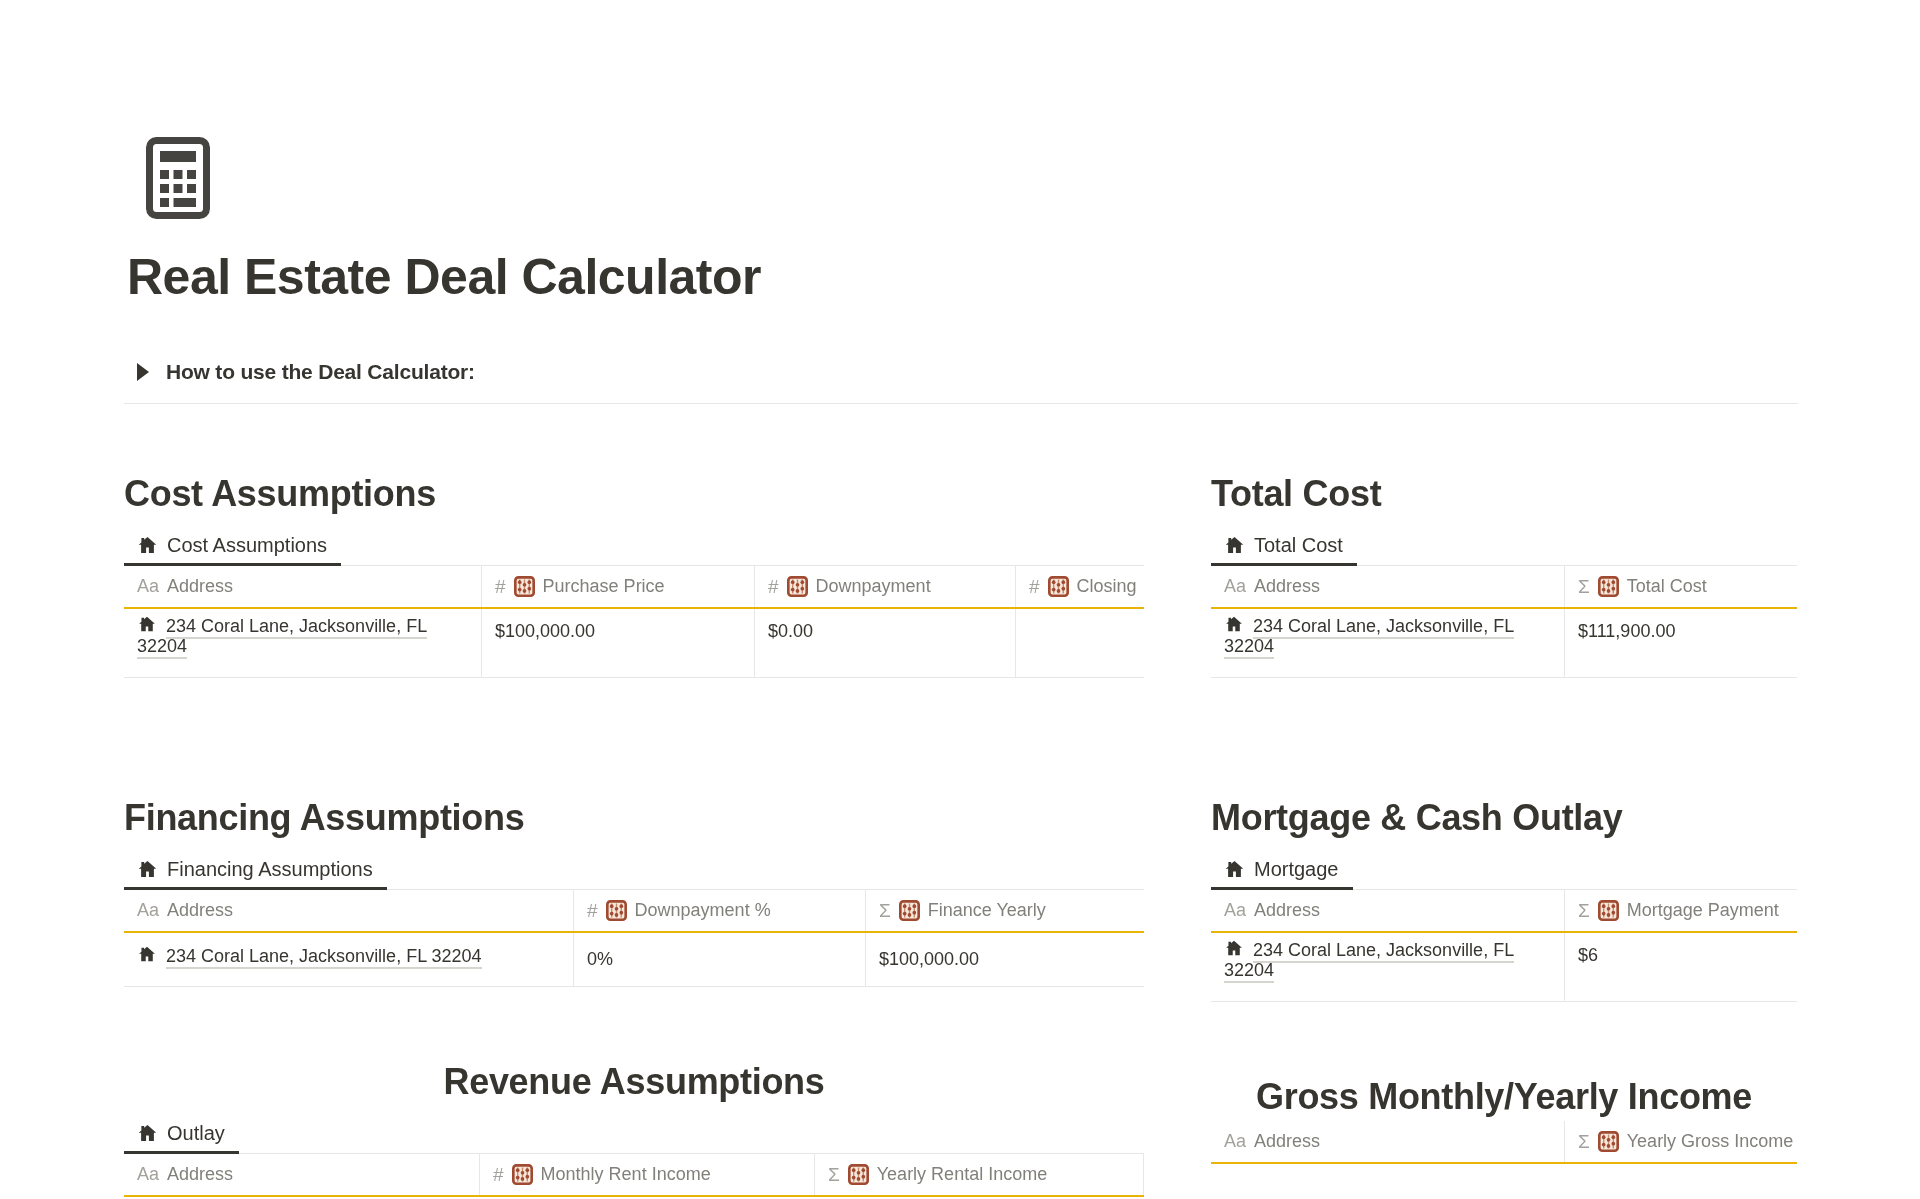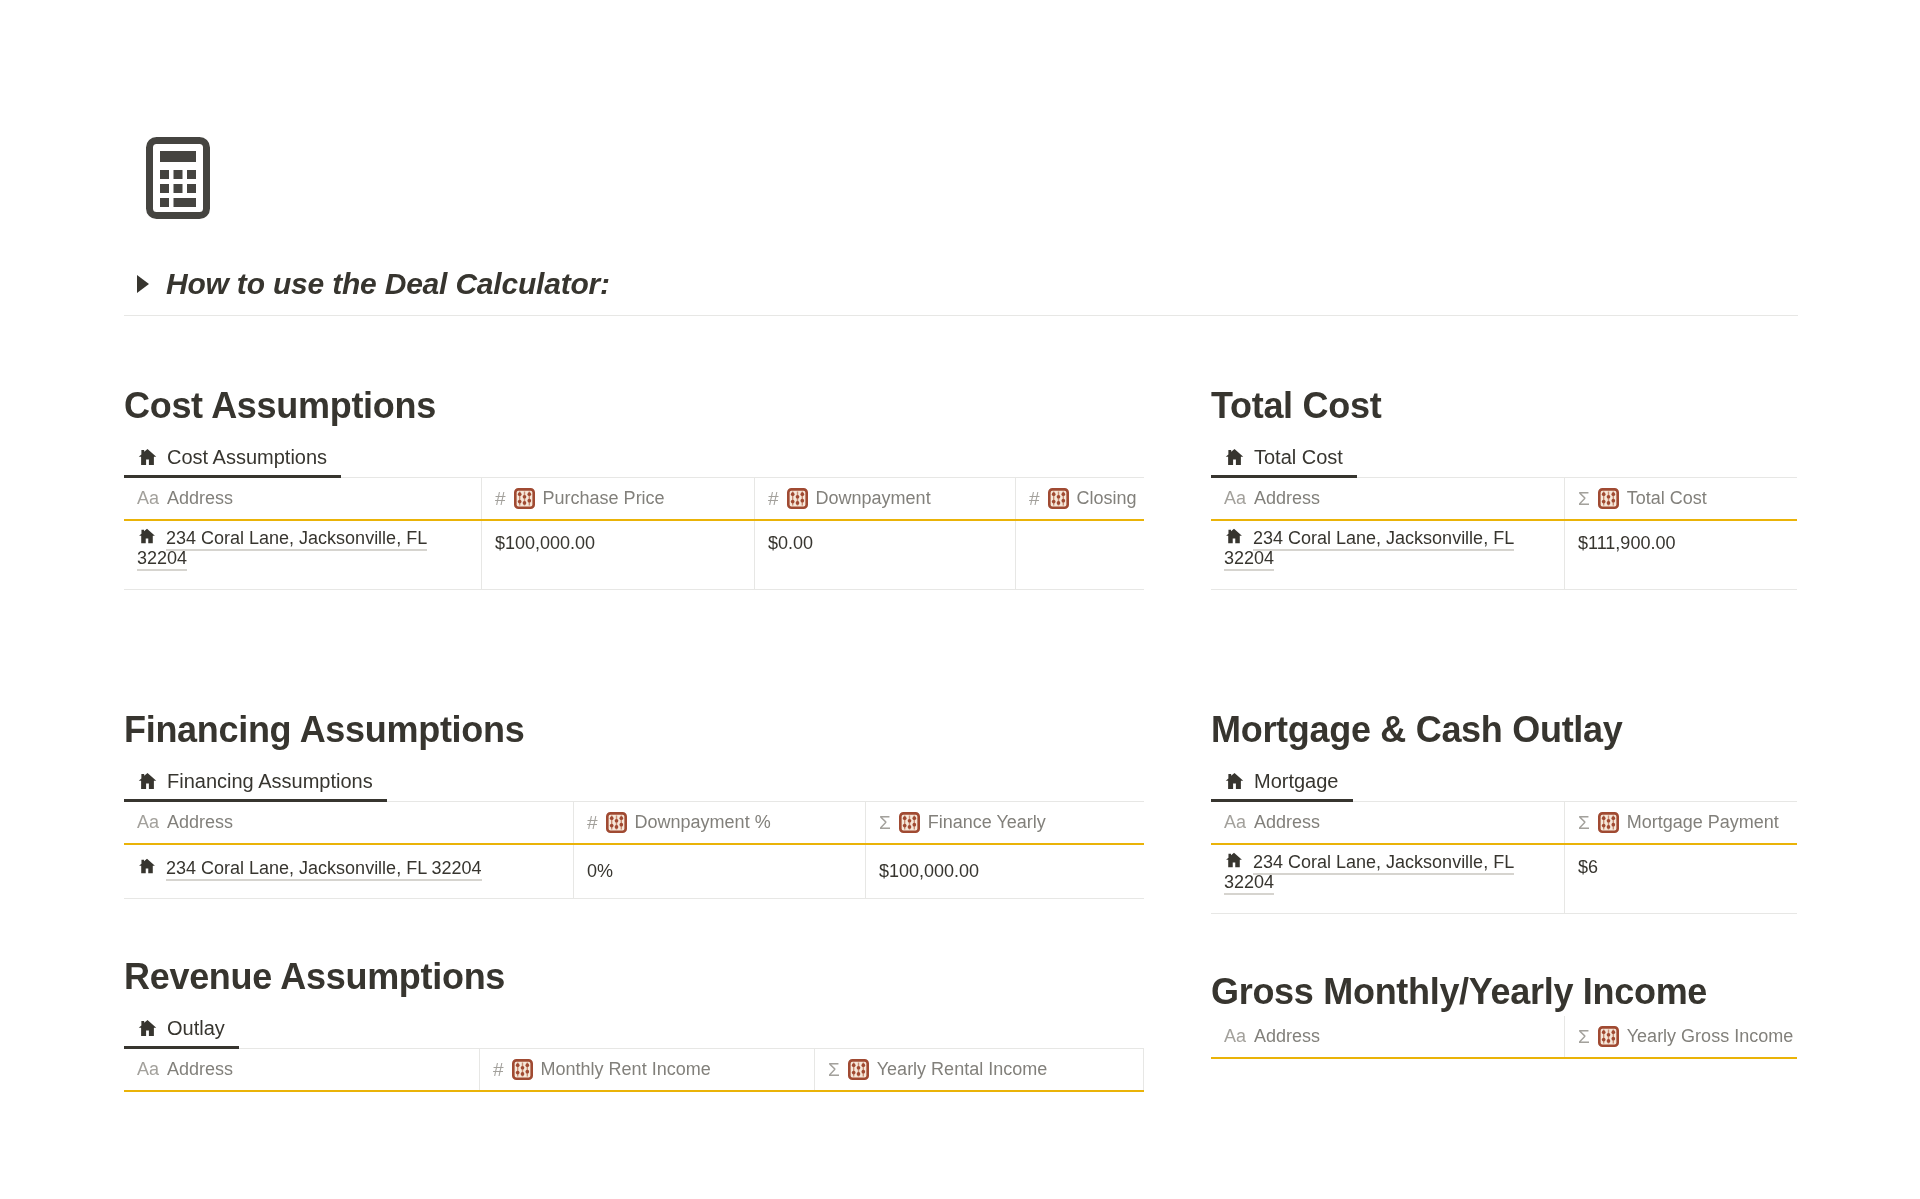--- a/index.html
+++ b/index.html
@@ -9,32 +9,32 @@
 
   .page-icon { margin:137px 0 0 22px; width:64px; height:82px; display:block; }
 
   .page-title { margin:28px 0 0 3px; font-size:50px; line-height:60px; font-weight:700;
     letter-spacing:-0.5px; }
 
   .toggle-row { margin-top:44px; height:42px; display:flex; align-items:center;
     padding-left:13px; }
   .tri { width:0; height:0; border-top:9px solid transparent; border-bottom:9px solid transparent;
     border-left:12px solid #37352f; margin-right:17px; }
-  .toggle-label { font-size:30px; font-weight:600; letter-spacing:-0.2px;font-style:italic; }
+  .toggle-label { font-size:21px; font-weight:600; letter-spacing:-0.2px; }
 
   .divider { margin-top:10px; height:1px; background:#e7e7e5; }
 
   .columns { display:flex; align-items:flex-start; }
   .col-left  { width:1020px; flex:none; }
   .col-right { width:586px;  flex:none; margin-left:67px; }
 
   .h2 { font-size:36px; font-weight:700; line-height:49px; letter-spacing:-0.3px; }
   .mt-65  { margin-top:65px; }
   .mt-115 { margin-top:115px; }
-  .mt-70  { margin-top:53px; }
+  .mt-70  { margin-top:70px;text-align:center; }
 
   .tabrow { position:relative; margin-top:10px; height:38px; }
   .tabrow::after { content:""; position:absolute; left:0; right:0; bottom:0; height:1px;
     background:#e7e7e5; }
   .tab { position:relative; z-index:1; display:inline-flex; align-items:center; gap:9px;
     height:38px; padding:0 14px 0 13px; border-bottom:3px solid #37352f;
     font-size:20px; font-weight:500; cursor:pointer; }
 
   .tablewrap { width:100%; overflow:hidden; }
   .thead { display:flex; height:43px; border-bottom:2px solid #eab308; }
@@ -95,20 +95,21 @@
     <rect x="14" y="33" width="9" height="9" fill="#454440"></rect>
     <rect x="27.5" y="33" width="9" height="9" fill="#454440"></rect>
     <rect x="41" y="33" width="9" height="9" fill="#454440"></rect>
     <rect x="14" y="47" width="9" height="9" fill="#454440"></rect>
     <rect x="27.5" y="47" width="9" height="9" fill="#454440"></rect>
     <rect x="41" y="47" width="9" height="9" fill="#454440"></rect>
     <rect x="14" y="61" width="9" height="9" fill="#454440"></rect>
     <rect x="27.5" y="61" width="22.5" height="9" fill="#454440"></rect>
   </svg>
 
+  <h1 class="page-title">Real Estate Deal Calculator</h1>
 
   <div class="toggle-row">
     <span class="tri"></span>
     <span class="toggle-label">How to use the Deal Calculator:</span>
   </div>
 
   <div class="divider"></div>
 
   <div class="columns">
 

